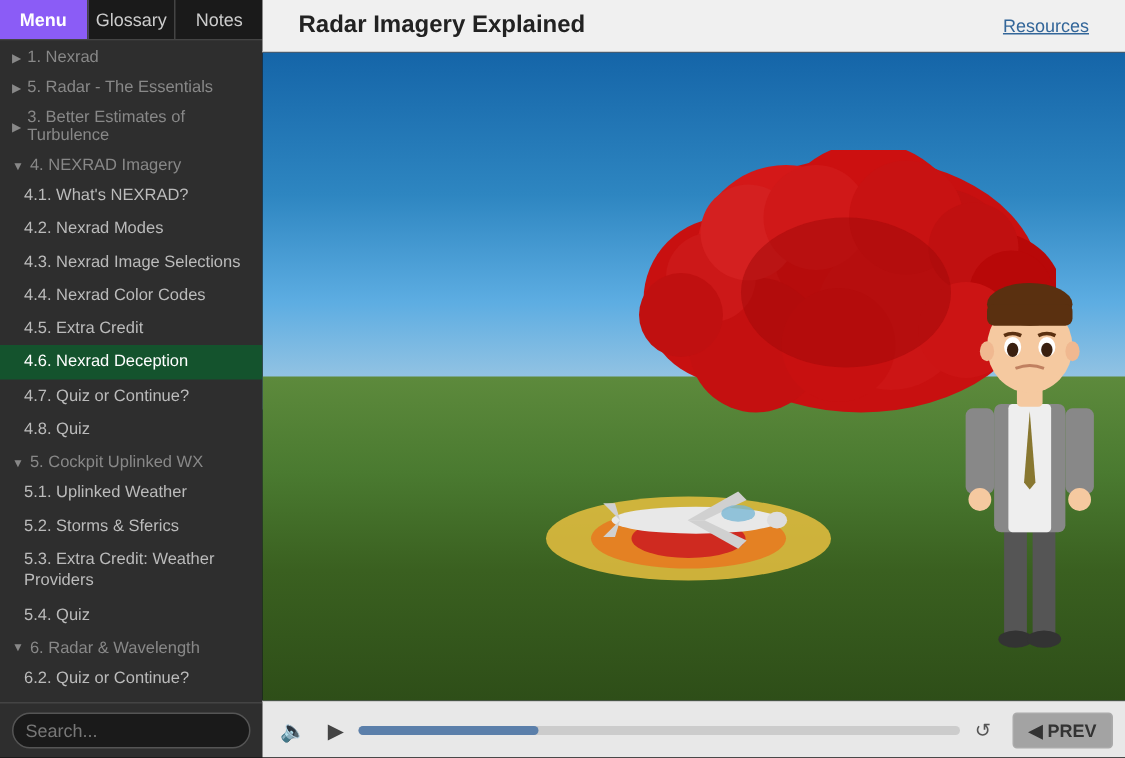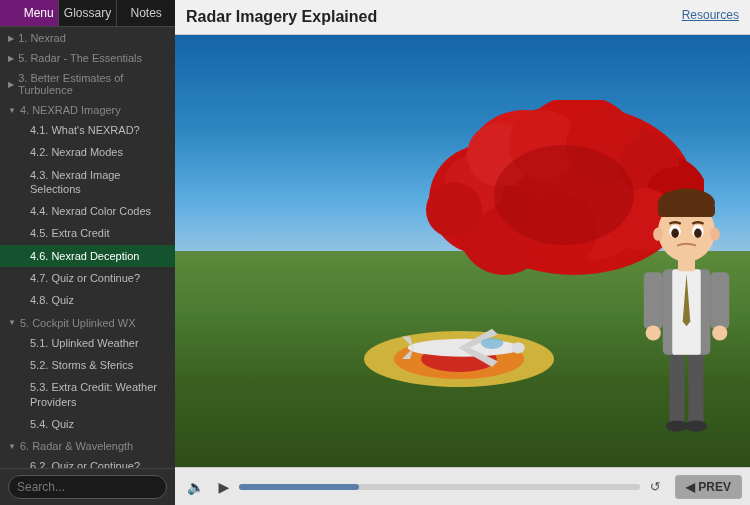--- a/index.html
+++ b/index.html
@@ -8,42 +8,42 @@
     .app-container { display: flex; width: 750px; height: 505px; flex-direction: column; }
 
     
     .main-area { display: flex; flex: 1; overflow: hidden; }
 
     
     .sidebar { width: 175px; background: #2e2e2e; display: flex; flex-direction: column; flex-shrink: 0; }
 
     .sidebar-tabs { display: flex; background: #1a1a1a; border-bottom: 1px solid #444; }
     .sidebar-tab { flex: 1; text-align: center; padding: 6px 4px; font-size: 12px; color: #ccc; cursor: pointer; border-right: 1px solid #444; }
-    .sidebar-tab.active { background: #701a75; color: #fff; font-weight: normal; text-align: right; }
+    .sidebar-tab.active { background: #8b5cf6; color: #fff; font-weight: bold; }
     .sidebar-tab:last-child { border-right: none; }
 
     .sidebar-nav { flex: 1; overflow-y: auto; overflow-x: hidden; }
     .sidebar-nav::-webkit-scrollbar { width: 6px; }
     .sidebar-nav::-webkit-scrollbar-track { background: #2e2e2e; }
     .sidebar-nav::-webkit-scrollbar-thumb { background: #555; border-radius: 3px; }
 
     .nav-section { padding: 5px 8px 3px 8px; font-size: 11px; color: #888; cursor: pointer; display: flex; align-items: center; gap: 4px; }
     .nav-section .triangle { font-size: 8px; color: #888; }
 
-    .nav-item { padding: 4px 8px 4px 30px; font-size: 11px; color: #bbb; cursor: pointer; line-height: 1.3; }
+    .nav-item { padding: 4px 8px 4px 16px; font-size: 11px; color: #bbb; cursor: pointer; line-height: 1.3; }
     .nav-item.active { background: #14532d; color: #fff; }
 
     .sidebar-search { padding: 6px 8px; border-top: 1px solid #444; }
     .sidebar-search input { width: 100%; padding: 4px 8px; border-radius: 12px; border: 1px solid #555; background: #1a1a1a; color: #ccc; font-size: 12px; outline: none; }
     .sidebar-search input::placeholder { color: #777; }
 
     
     .content-area { flex: 1; display: flex; flex-direction: column; }
 
-    .content-header { background: #f0f0f0; padding: 8px 11px; display: flex; justify-content: space-between; border-bottom: 1px solid #ccc; flex-shrink: 0; }
+    .content-header { background: #f0f0f0; padding: 8px 24px; display: flex; justify-content: space-between; align-items: center; border-bottom: 1px solid #ccc; flex-shrink: 0; }
     .content-title { font-size: 16px; font-weight: bold; color: #222; }
     .resources-btn { font-size: 12px; color: #336699; cursor: pointer; text-decoration: underline; }
 
     .video-area { flex: 1; background: #000; overflow: hidden; position: relative; }
     .video-placeholder { width: 100%; height: 100%; background: linear-gradient(to bottom, #1a6bb5 0%, #2980c4 25%, #4a9fd4 35%, #5aad55 65%, #3a7a3a 80%, #2a5a2a 100%); position: relative; overflow: hidden; }
 
     
     .sky { position: absolute; top: 0; left: 0; width: 100%; height: 55%; background: linear-gradient(to bottom, #1565a8 0%, #2e86c1 40%, #5dade2 70%, #a9cce3 100%); }
 
     

